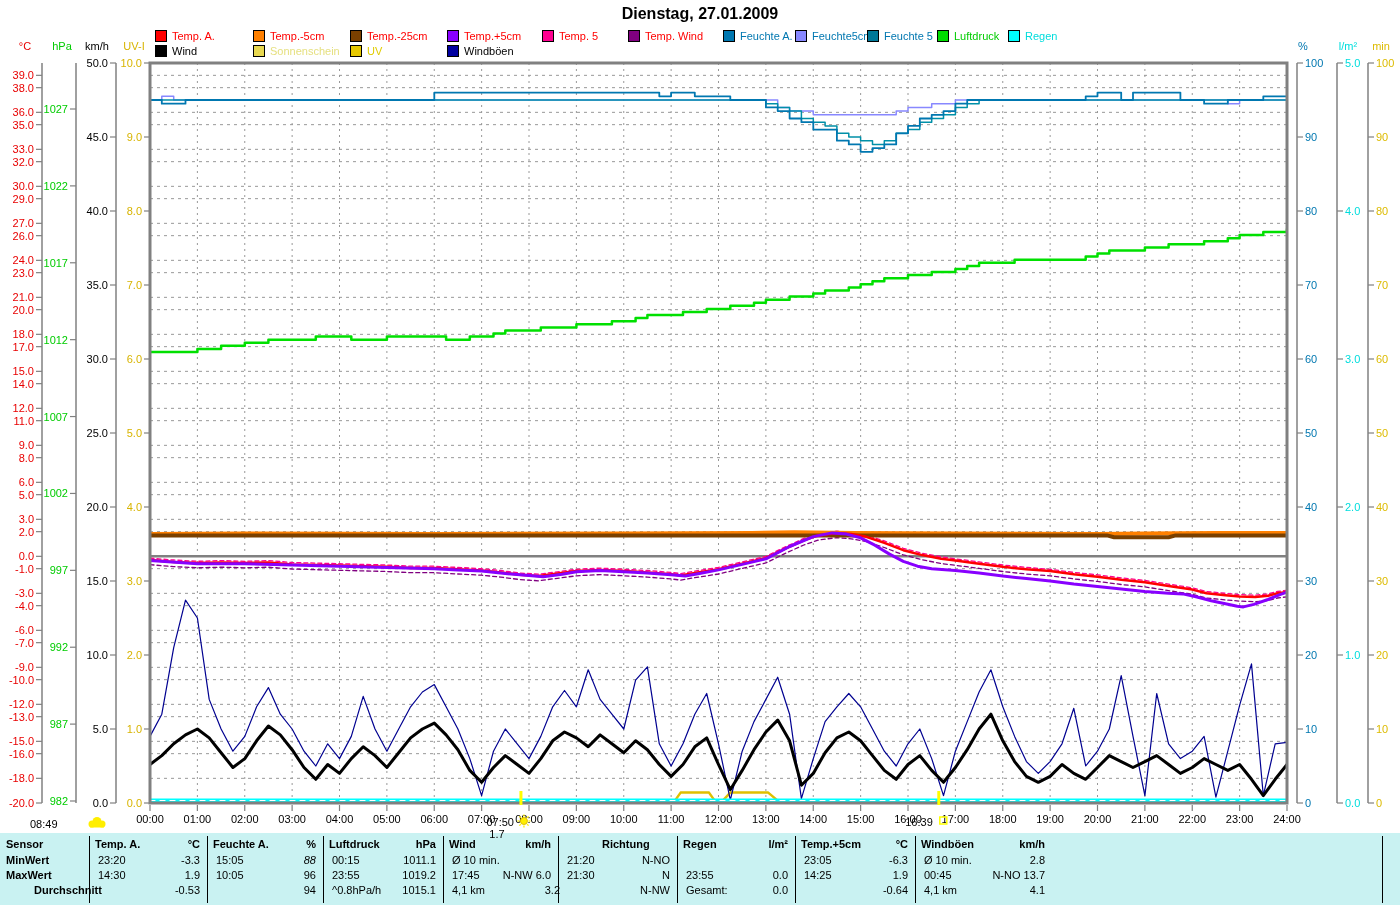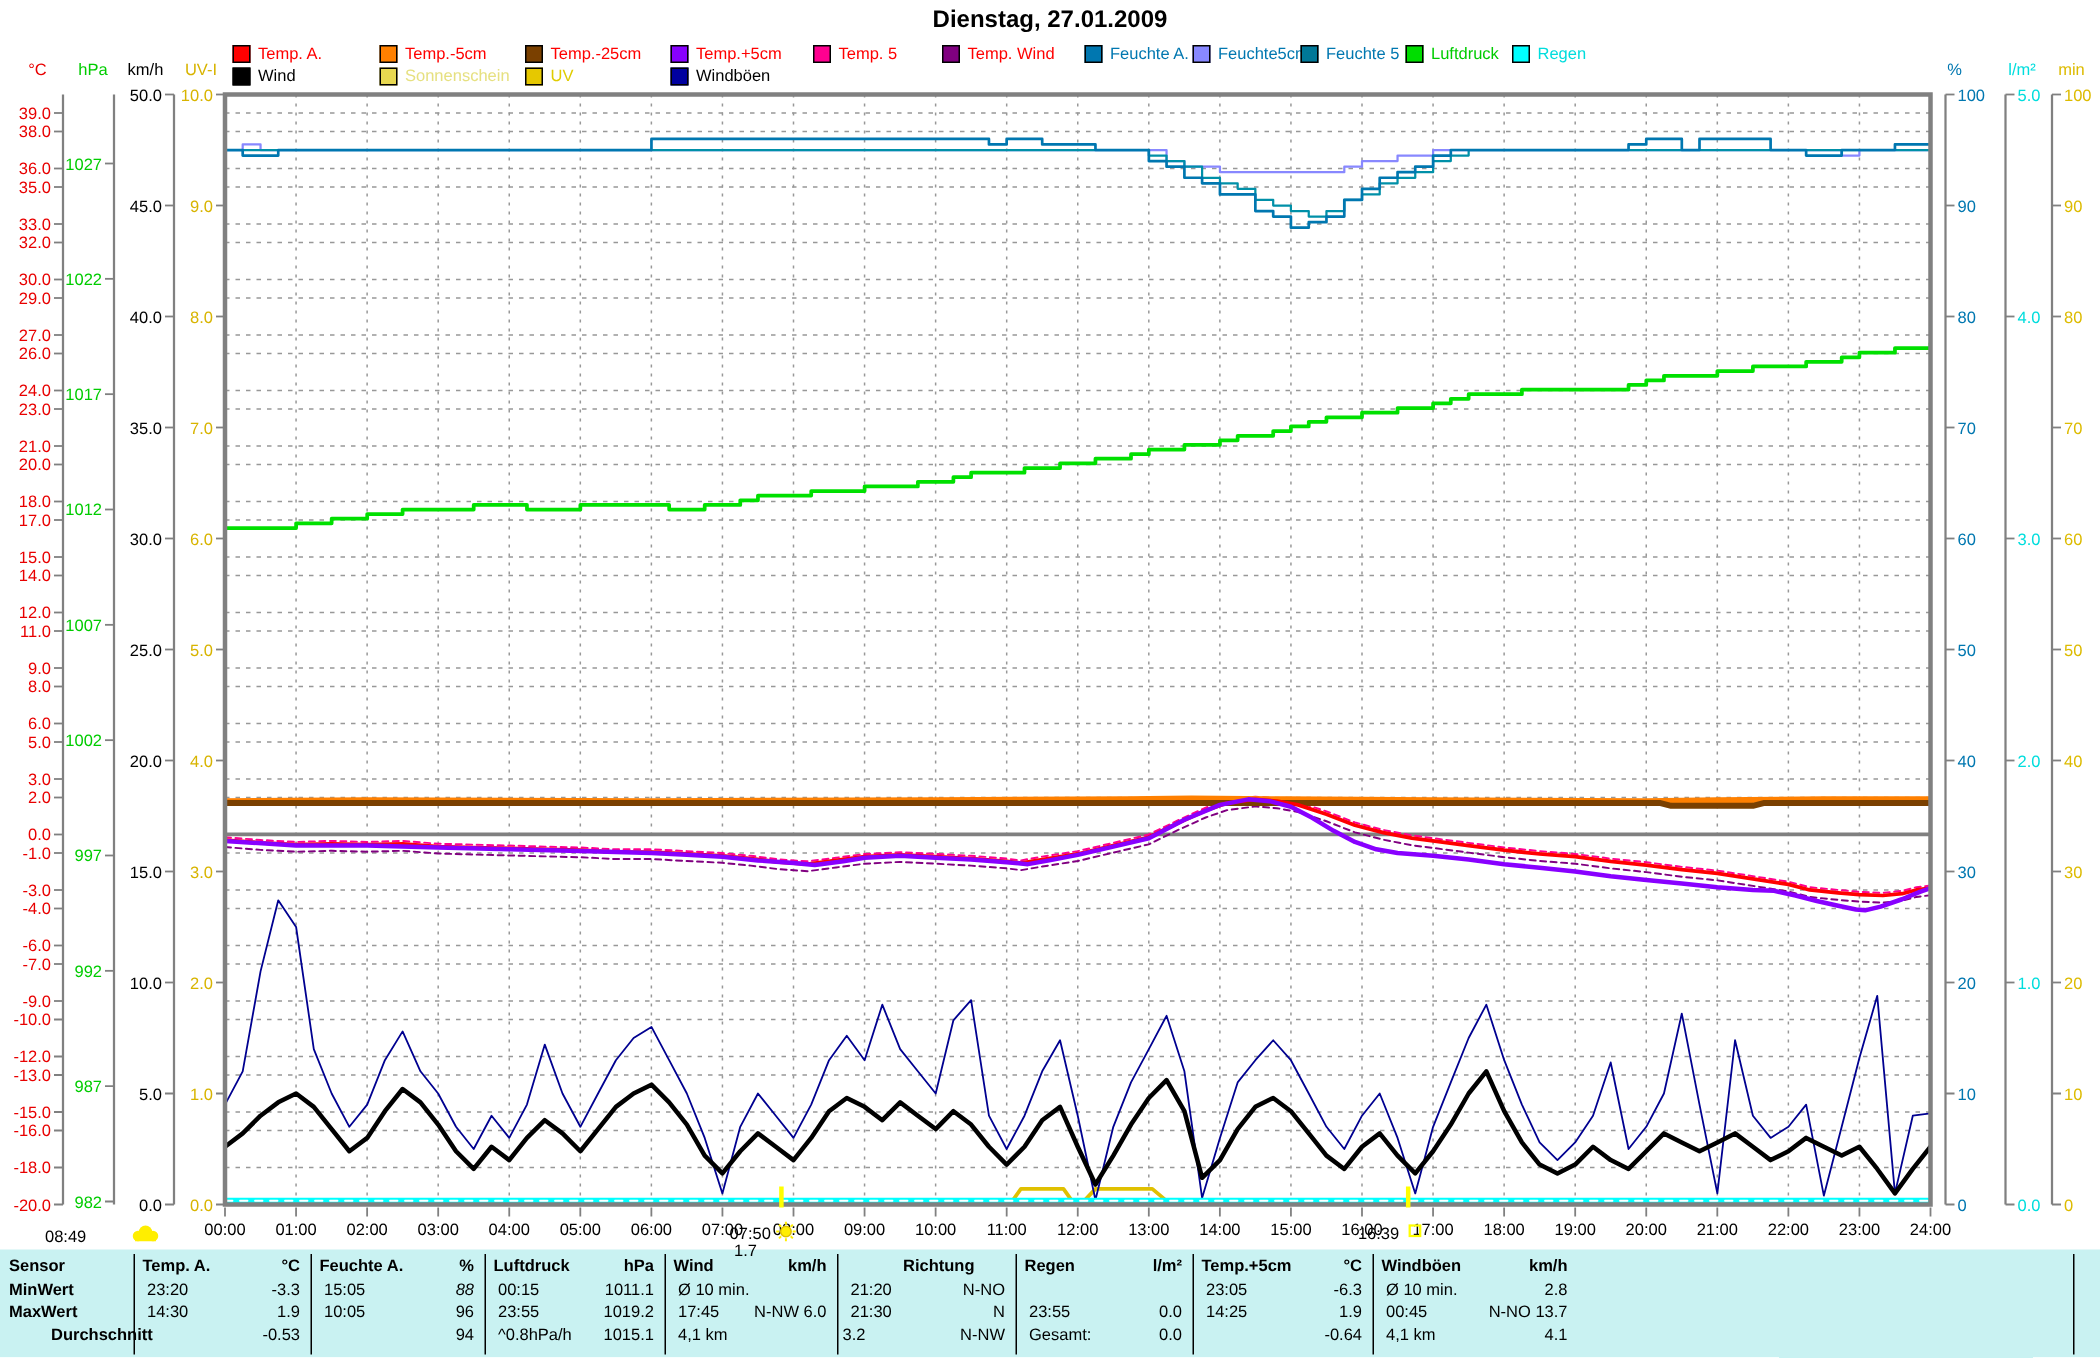--- a/index.html
+++ b/index.html
@@ -549,21 +549,21 @@
       <div class="tcell r" style="left: 323px; top: 869px; width: 113px;">1019.2</div>
       <div class="tcell" style="left: 332px; top: 884px;">^0.8hPa/h</div>
       <div class="tcell r" style="left: 323px; top: 884px; width: 113px;">1015.1</div>
       <div class="tcell b" style="left: 449px; top: 838px;">Wind</div>
       <div class="tcell b r" style="left: 443px; top: 838px; width: 108px;">km/h</div>
       <div class="tcell" style="left: 452px; top: 854px;">Ø 10 min.</div>
       <div class="tcell r" style="left: 443px; top: 828px; width: 108px; text-align: center;">1.7</div>
       <div class="tcell" style="left: 452px; top: 869px;">17:45</div>
       <div class="tcell r" style="left: 443px; top: 869px; width: 108px;">N-NW 6.0</div>
       <div class="tcell" style="left: 452px; top: 884px;">4,1 km</div>
-      <div class="tcell r" style="left: 469px; top: 884px; width: 108px;">3.2</div>
+      <div class="tcell r" style="left: 452px; top: 884px; width: 108px;">3.2</div>
       <div class="tcell b" style="left: 564px; top: 838px; margin-left: 38px;">Richtung</div>
       <div class="tcell" style="left: 567px; top: 854px;">21:20</div>
       <div class="tcell r" style="left: 558px; top: 854px; width: 112px;">N-NO</div>
       <div class="tcell" style="left: 567px; top: 869px;">21:30</div>
       <div class="tcell r" style="left: 558px; top: 869px; width: 112px;">N</div>
       <div class="tcell r" style="left: 558px; top: 884px; width: 112px;">N-NW</div>
       <div class="tcell b" style="left: 683px; top: 838px;">Regen</div>
       <div class="tcell b r" style="left: 677px; top: 838px; width: 111px;">l/m²</div>
       <div class="tcell" style="left: 686px; top: 869px;">23:55</div>
       <div class="tcell r" style="left: 677px; top: 869px; width: 111px;">0.0</div>

